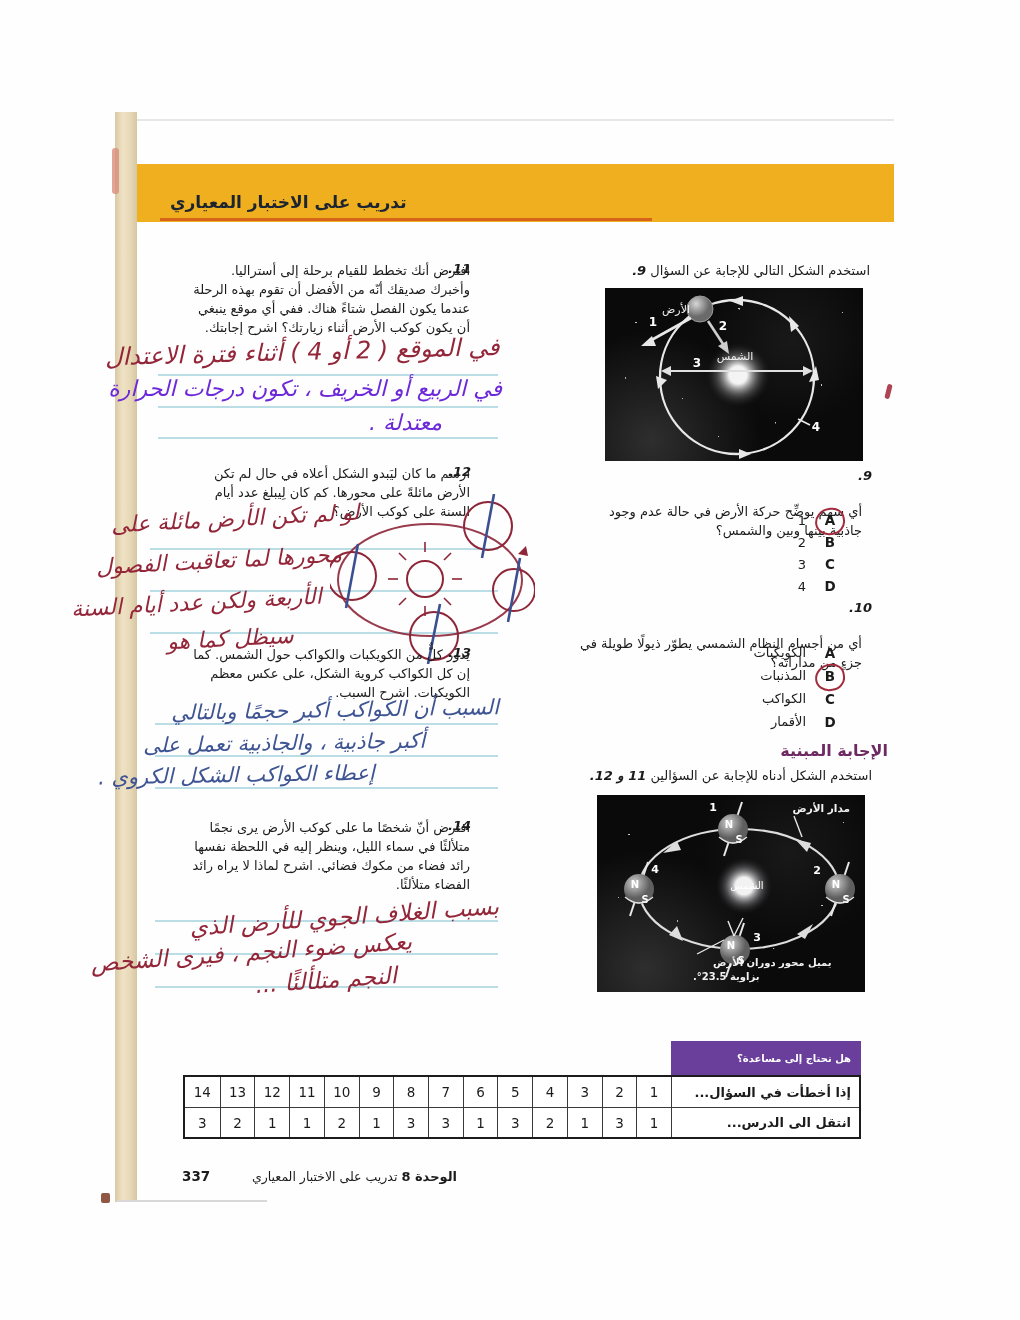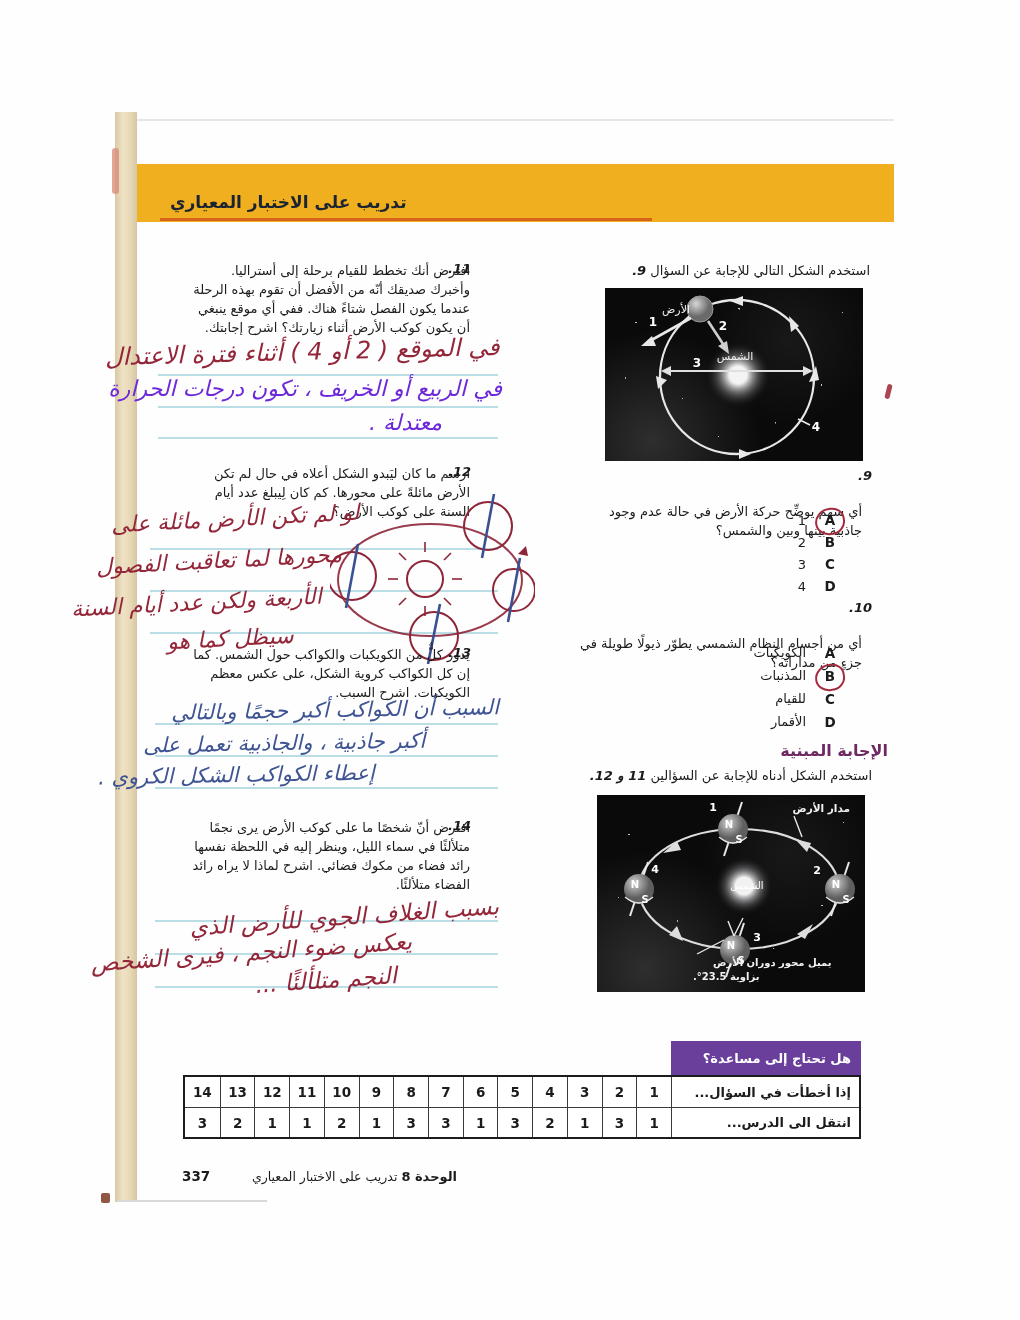--- a/index.html
+++ b/index.html
@@ -59,25 +59,25 @@
   .hand{position:absolute;direction:rtl;white-space:nowrap;font-style:italic;
         font-family:"DejaVu Sans",sans-serif;letter-spacing:.5px;}
   .ink-red{color:#932639;}
   .ink-dark{color:#6d28d9;}
   .ink-blue{color:#3E5493;}
   .stray-mark{left:886px;top:384px;width:5px;height:15px;background:#A33041;border-radius:3px;transform:rotate(14deg);opacity:.9;}
 
   
   .help-tab{left:671px;top:1041px;width:190px;height:34px;background:#6A3E9B;direction:rtl;
     display:flex;align-items:center;padding-right:10px;box-sizing:border-box;
-    color:#fff;font-weight:bold;font-size:13px;}
+    color:#fff;font-weight:bold;font-size:10px;}
   .help-table{left:183px;top:1075px;width:678px;direction:rtl;display:grid;
     grid-template-columns:188px repeat(14,1fr);border:2px solid #1c1c1c;box-sizing:border-box;background:#fff;}
   .ht-cell{height:30px;display:flex;align-items:center;justify-content:center;
-    border-left:1px solid #3a3a3a;font-size:13.5px;font-weight:700;box-sizing:border-box;}
+    border-left:1px solid #3a3a3a;font-size:13.5px;font-weight:400;box-sizing:border-box;}
   .ht-cell.r2{border-top:1px solid #3a3a3a;}
   .ht-label{justify-content:flex-start;padding-right:8px;font-size:13px;font-weight:bold;border-left:1px solid #3a3a3a;}
   .ht-last{border-left:none;}
 
   
   .footer-page{left:182px;top:1168px;font-weight:bold;font-size:13.5px;}
   .footer-unit{left:235px;top:1169px;width:222px;direction:rtl;text-align:right;font-size:12.5px;}
   .footer-unit b{font-size:13px;}
 </style>
 </head>
@@ -186,21 +186,21 @@
     <div class="opt-row" style="height:23px;">
       <span class="opt-letter">A</span>
       <span class="opt-value">الكويكبات</span>
     </div>
     <div class="opt-row" style="height:23px;">
       <span class="opt-letter"><span>B</span><span class="circle-annot"></span></span>
       <span class="opt-value">المذنبات</span>
     </div>
     <div class="opt-row" style="height:23px;">
       <span class="opt-letter">C</span>
-      <span class="opt-value">للقيام</span>
+      <span class="opt-value">الكواكب</span>
     </div>
     <div class="opt-row" style="height:23px;">
       <span class="opt-letter">D</span>
       <span class="opt-value">الأقمار</span>
     </div>
   </div>
 
   <div class="sec-head" style="left:545px;top:741px;width:343px;">الإجابة المبنية</div>
   <div class="figcap" style="left:545px;top:768px;width:343px;padding-right:16px;box-sizing:border-box;">
     <span>استخدم الشكل أدناه للإجابة عن السؤالين</span>

